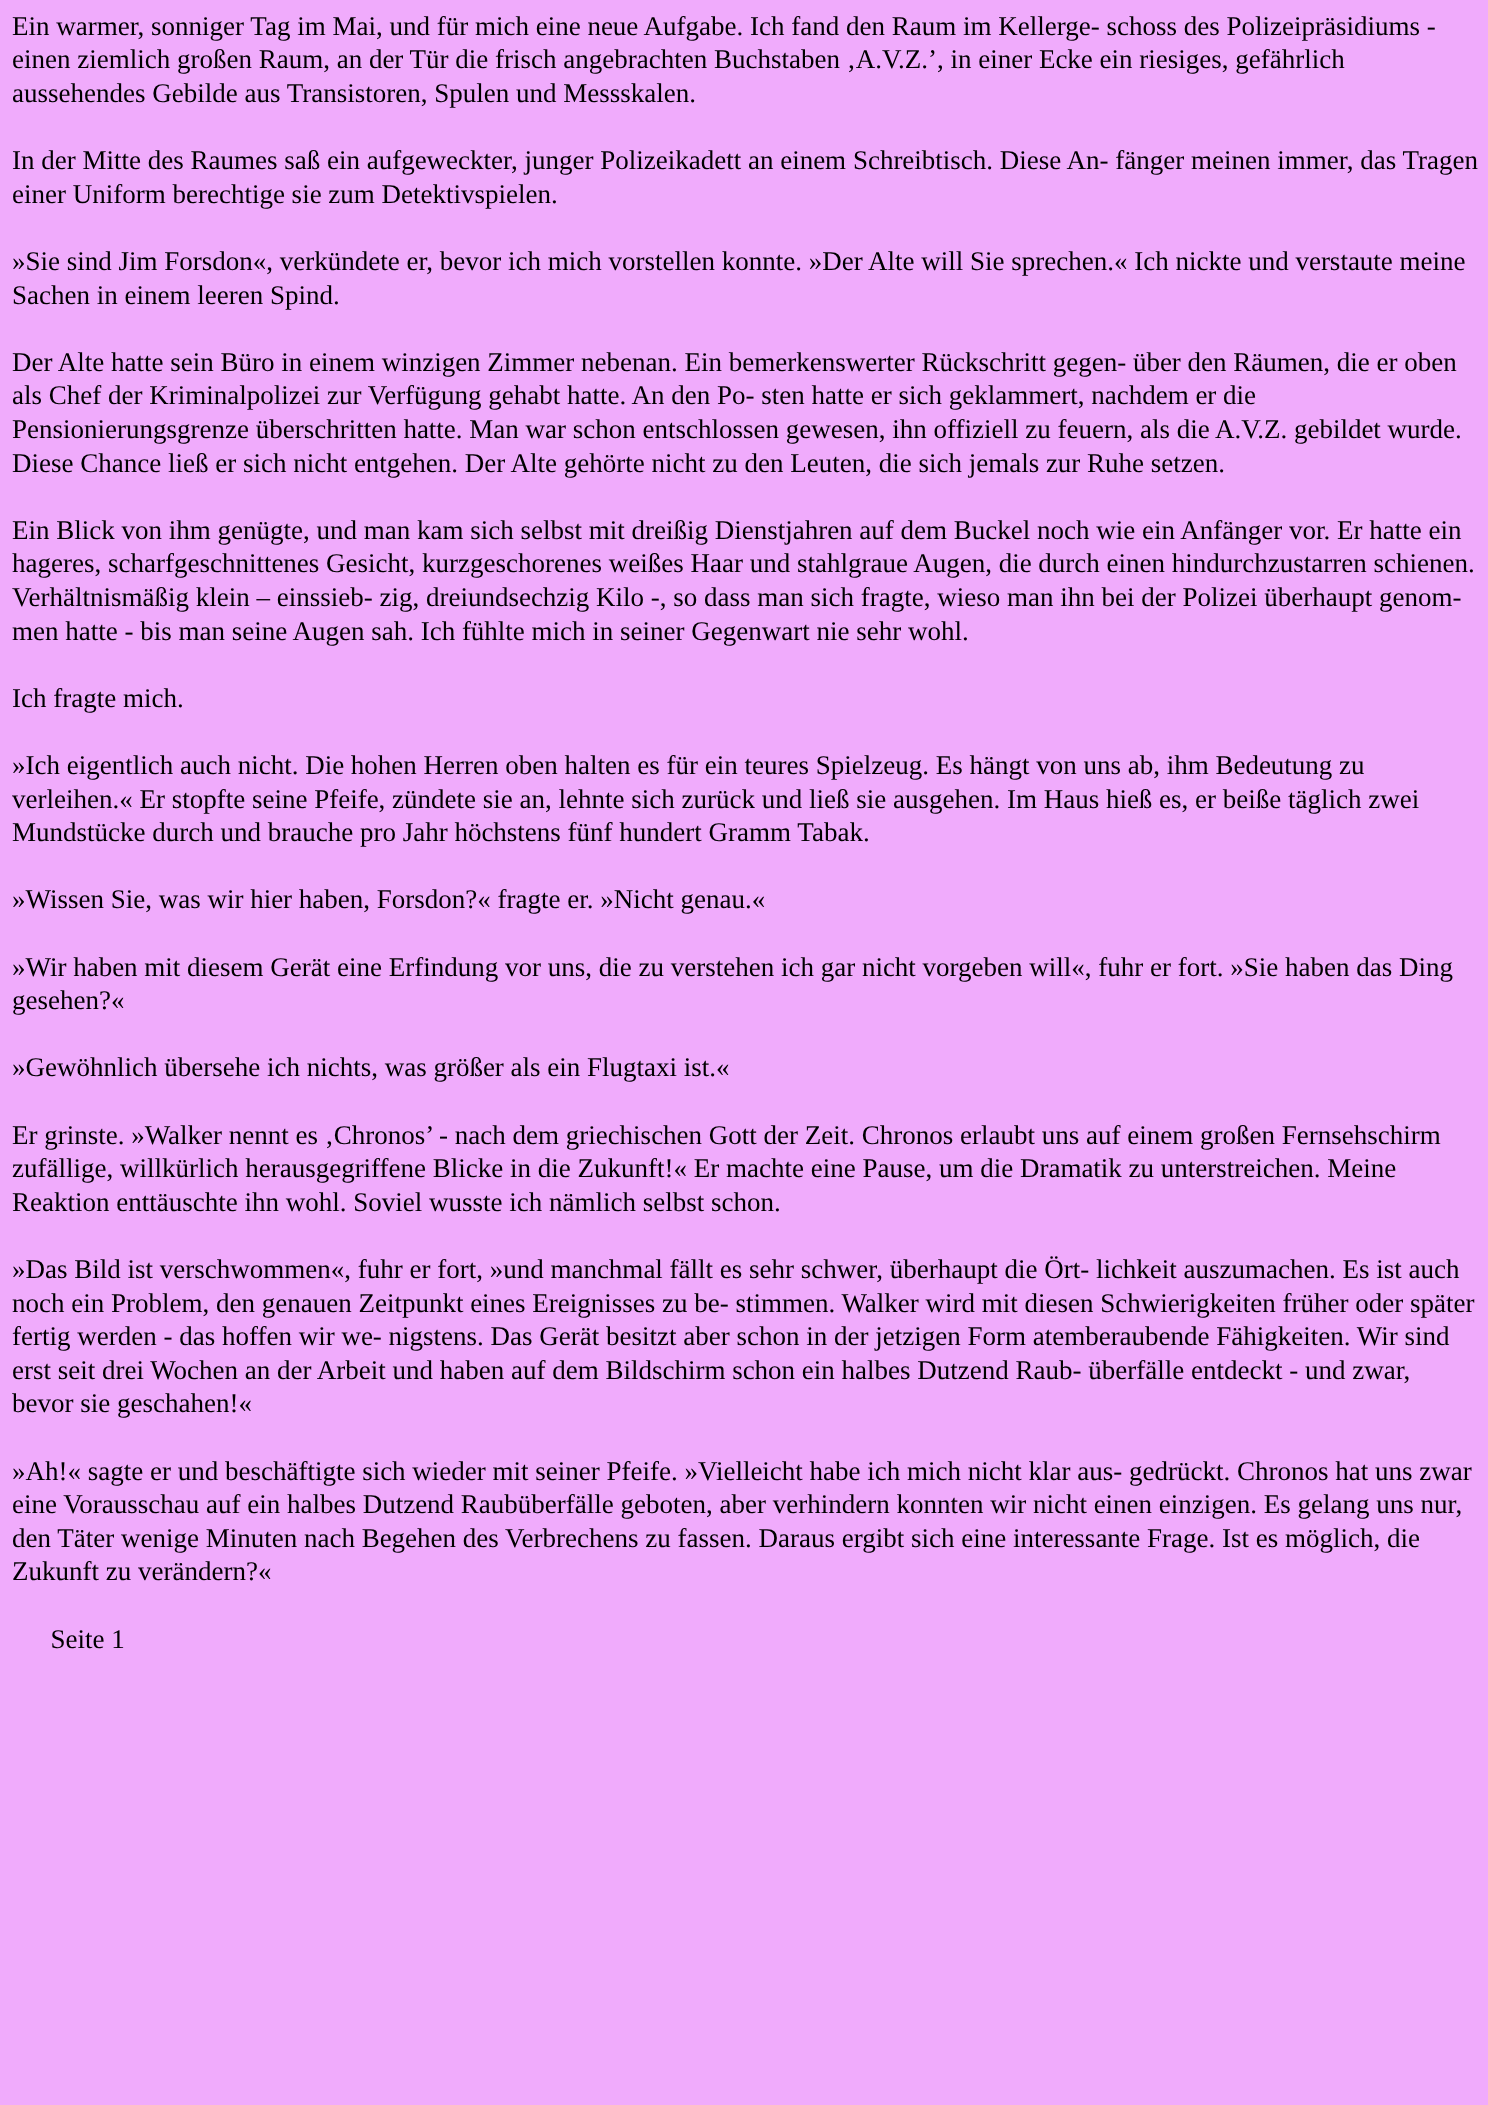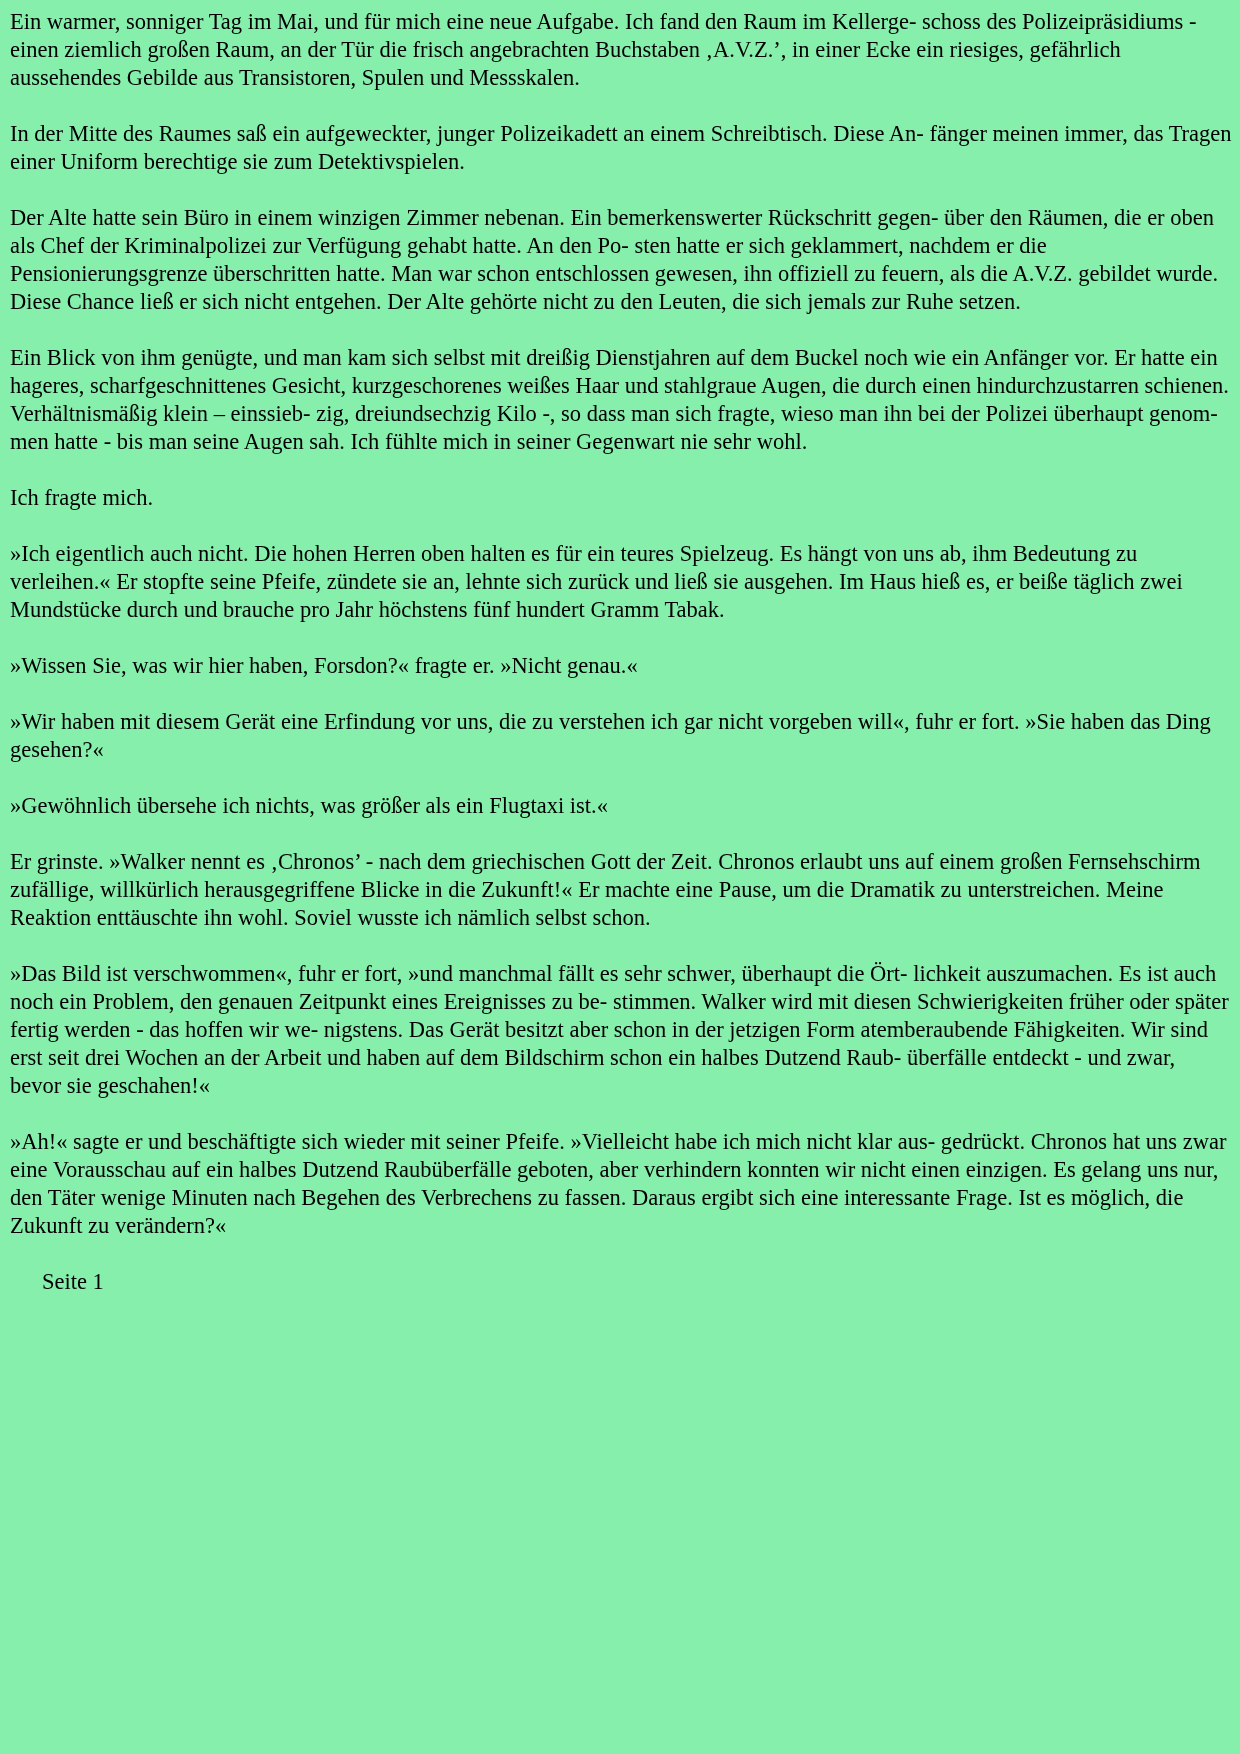--- a/index.html
+++ b/index.html
@@ -5,21 +5,21 @@
   html, body {
     margin: 0;
     padding: 0;
     background: #ffffff;
   }
   .page {
     position: relative;
     width: 1240px;
     height: 1754px;
     box-sizing: border-box;
-    background: #86efac;
+    background: #f0abfc;
     color: #000000;
     font-family: "Liberation Serif", "DejaVu Serif", serif;
     font-size: 22.5px;
     line-height: 28px;
     padding: 8px 8px 0 10px;
     overflow: hidden;
     text-align: left;
   }
   .page p {
     margin: 0 0 28px 0;
@@ -31,20 +31,21 @@
     margin-left: 32px;
   }
 </style>
 </head>
 <body>
 
 <div class="page">
   <div id="paragraph-container">
       <p>Ein warmer, sonniger Tag im Mai, und für mich eine neue Aufgabe. Ich fand den Raum im Kellerge- schoss des Polizeipräsidiums - einen ziemlich großen Raum, an der Tür die frisch angebrachten Buchstaben ‚A.V.Z.’, in einer Ecke ein riesiges, gefährlich aussehendes Gebilde aus Transistoren, Spulen und Messskalen.</p>
       <p>In der Mitte des Raumes saß ein aufgeweckter, junger Polizeikadett an einem Schreibtisch. Diese An- fänger meinen immer, das Tragen einer Uniform berechtige sie zum Detektivspielen.</p>
+      <p>»Sie sind Jim Forsdon«, verkündete er, bevor ich mich vorstellen konnte. »Der Alte will Sie sprechen.« Ich nickte und verstaute meine Sachen in einem leeren Spind.</p>
       <p>Der Alte hatte sein Büro in einem winzigen Zimmer nebenan. Ein bemerkenswerter Rückschritt gegen- über den Räumen, die er oben als Chef der Kriminalpolizei zur Verfügung gehabt hatte. An den Po- sten hatte er sich geklammert, nachdem er die Pensionierungsgrenze überschritten hatte. Man war schon entschlossen gewesen, ihn offiziell zu feuern, als die A.V.Z. gebildet wurde. Diese Chance ließ er sich nicht entgehen. Der Alte gehörte nicht zu den Leuten, die sich jemals zur Ruhe setzen.</p>
       <p>Ein Blick von ihm genügte, und man kam sich selbst mit dreißig Dienstjahren auf dem Buckel noch wie ein Anfänger vor. Er hatte ein hageres, scharfgeschnittenes Gesicht, kurzgeschorenes weißes Haar und stahlgraue Augen, die durch einen hindurchzustarren schienen. Verhältnismäßig klein – einssieb- zig, dreiundsechzig Kilo -, so dass man sich fragte, wieso man ihn bei der Polizei überhaupt genom- men hatte - bis man seine Augen sah. Ich fühlte mich in seiner Gegenwart nie sehr wohl.</p>
       <p>Ich fragte mich.</p>
       <p>»Ich eigentlich auch nicht. Die hohen Herren oben halten es für ein teures Spielzeug. Es hängt von uns ab, ihm Bedeutung zu verleihen.« Er stopfte seine Pfeife, zündete sie an, lehnte sich zurück und ließ sie ausgehen. Im Haus hieß es, er beiße täglich zwei Mundstücke durch und brauche pro Jahr höchstens fünf hundert Gramm Tabak.</p>
       <p>»Wissen Sie, was wir hier haben, Forsdon?« fragte er. »Nicht genau.«</p>
       <p>»Wir haben mit diesem Gerät eine Erfindung vor uns, die zu verstehen ich gar nicht vorgeben will«, fuhr er fort. »Sie haben das Ding gesehen?«</p>
       <p>»Gewöhnlich übersehe ich nichts, was größer als ein Flugtaxi ist.«</p>
       <p>Er grinste. »Walker nennt es ‚Chronos’ - nach dem griechischen Gott der Zeit. Chronos erlaubt uns auf einem großen Fernsehschirm zufällige, willkürlich herausgegriffene Blicke in die Zukunft!« Er machte eine Pause, um die Dramatik zu unterstreichen. Meine Reaktion enttäuschte ihn wohl. Soviel wusste ich nämlich selbst schon.</p>
       <p>»Das Bild ist verschwommen«, fuhr er fort, »und manchmal fällt es sehr schwer, überhaupt die Ört- lichkeit auszumachen. Es ist auch noch ein Problem, den genauen Zeitpunkt eines Ereignisses zu be- stimmen. Walker wird mit diesen Schwierigkeiten früher oder später fertig werden - das hoffen wir we- nigstens. Das Gerät besitzt aber schon in der jetzigen Form atemberaubende Fähigkeiten. Wir sind erst seit drei Wochen an der Arbeit und haben auf dem Bildschirm schon ein halbes Dutzend Raub- überfälle entdeckt - und zwar, bevor sie geschahen!«</p>
       <p>»Ah!« sagte er und beschäftigte sich wieder mit seiner Pfeife. »Vielleicht habe ich mich nicht klar aus- gedrückt. Chronos hat uns zwar eine Vorausschau auf ein halbes Dutzend Raubüberfälle geboten, aber verhindern konnten wir nicht einen einzigen. Es gelang uns nur, den Täter wenige Minuten nach Begehen des Verbrechens zu fassen. Daraus ergibt sich eine interessante Frage. Ist es möglich, die Zukunft zu verändern?«</p>

